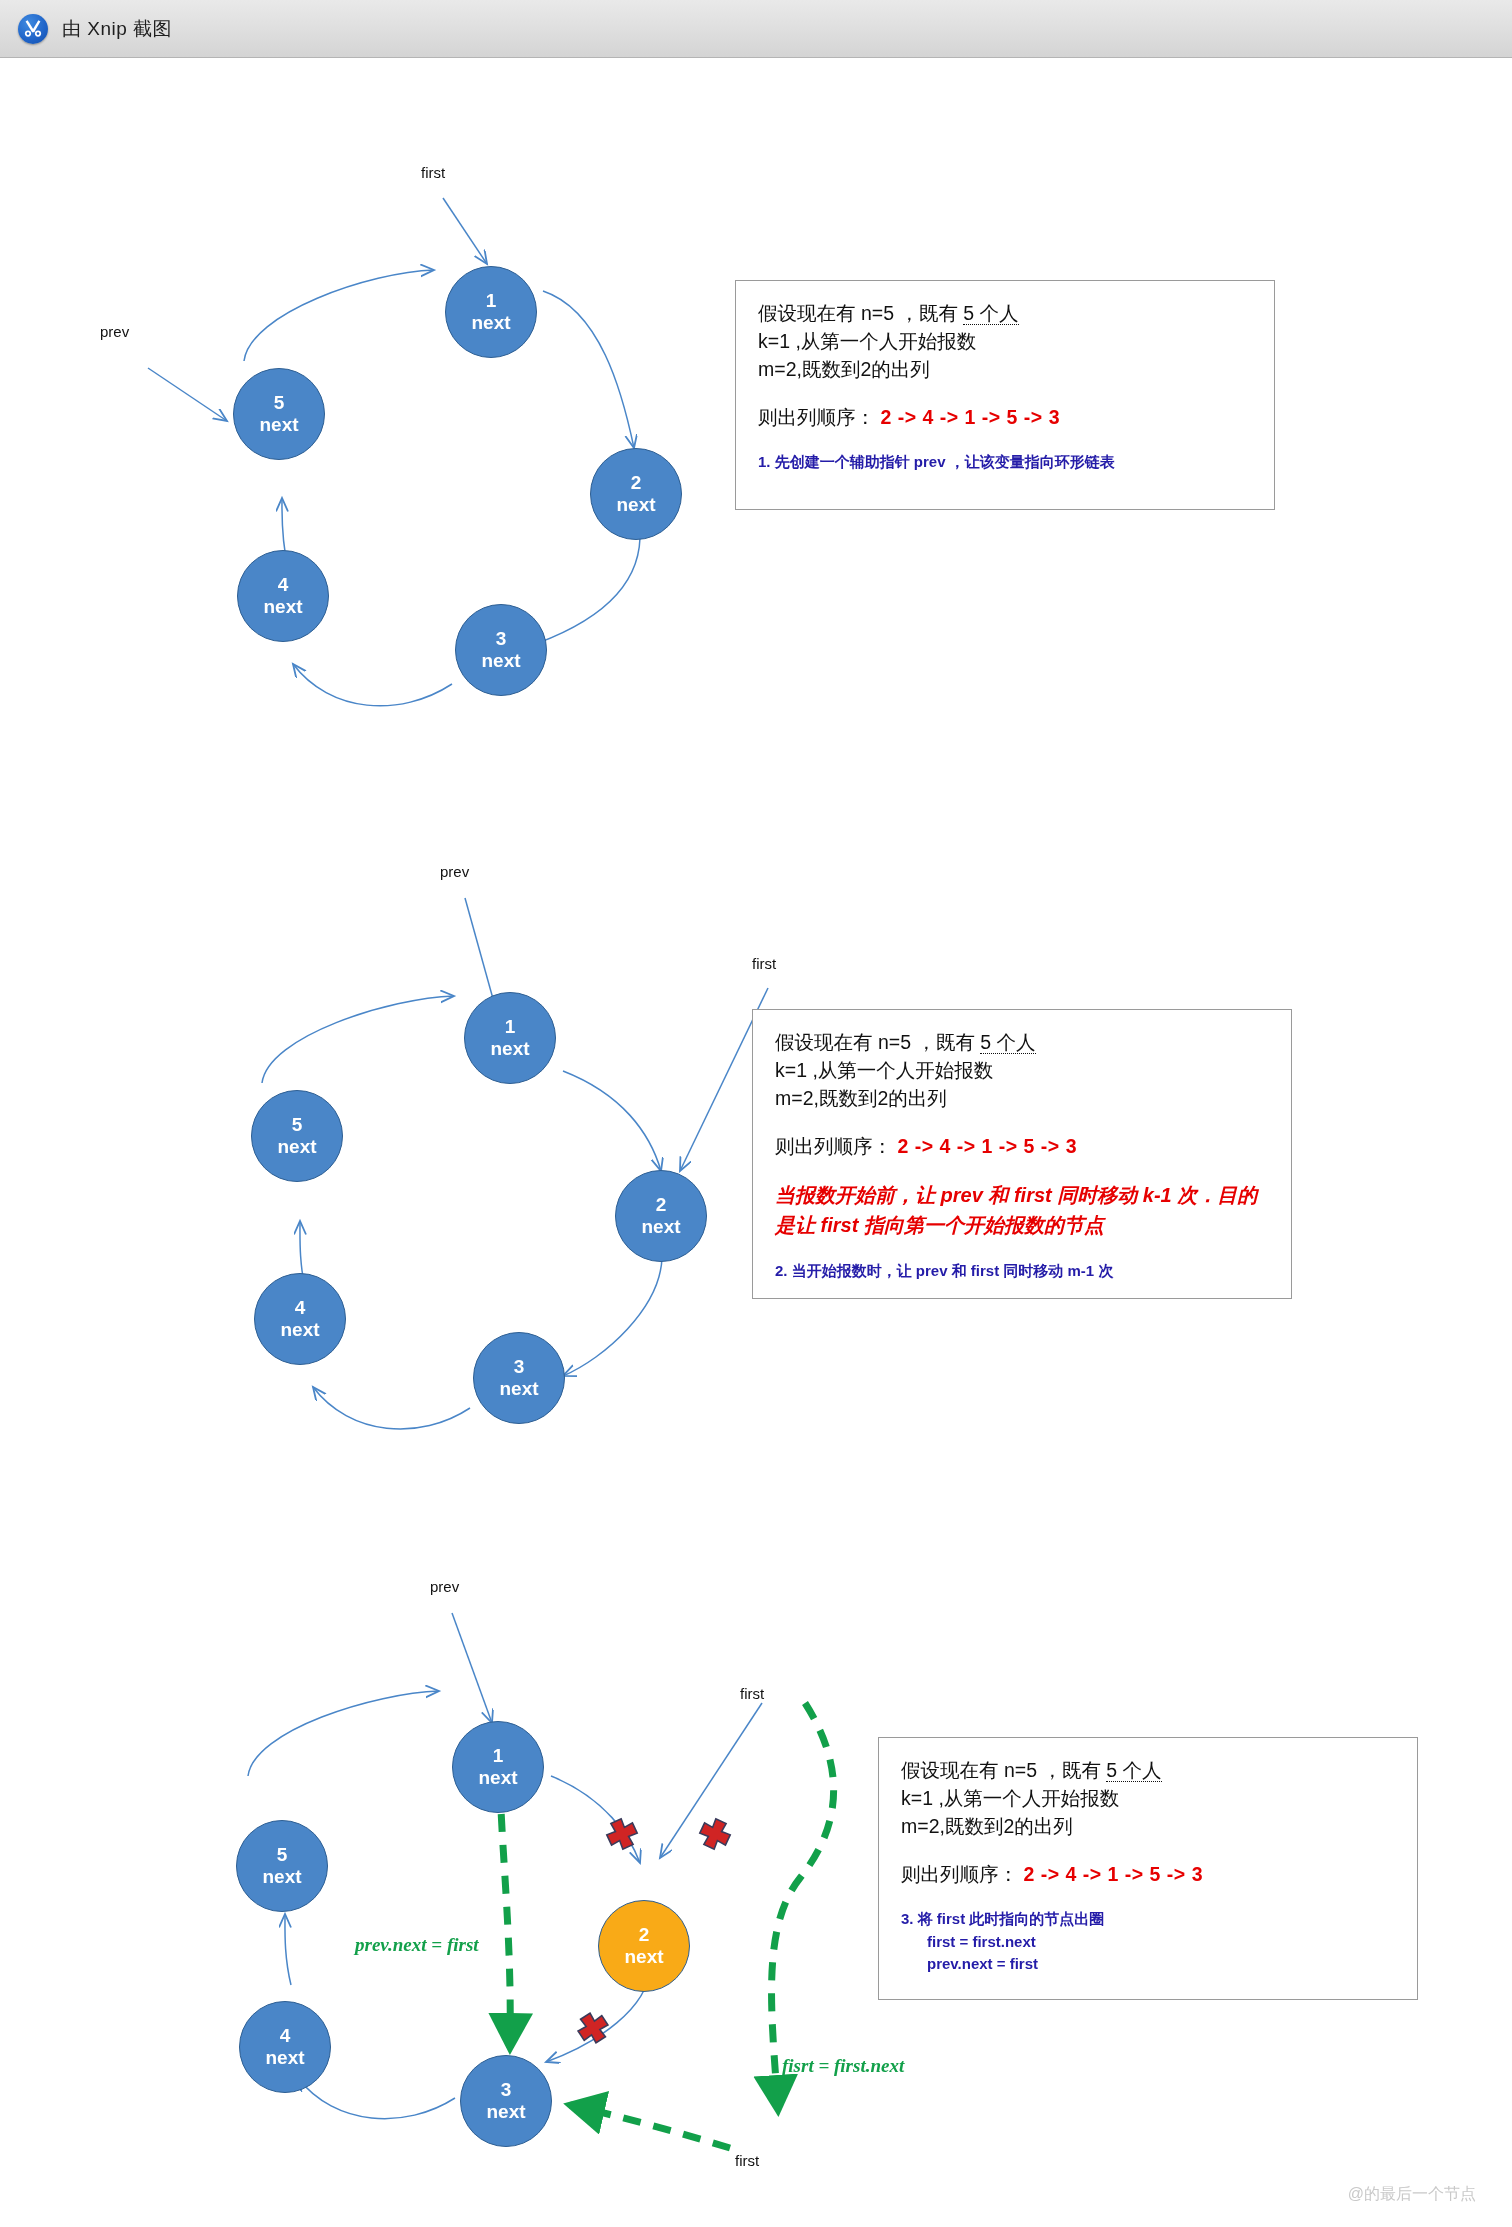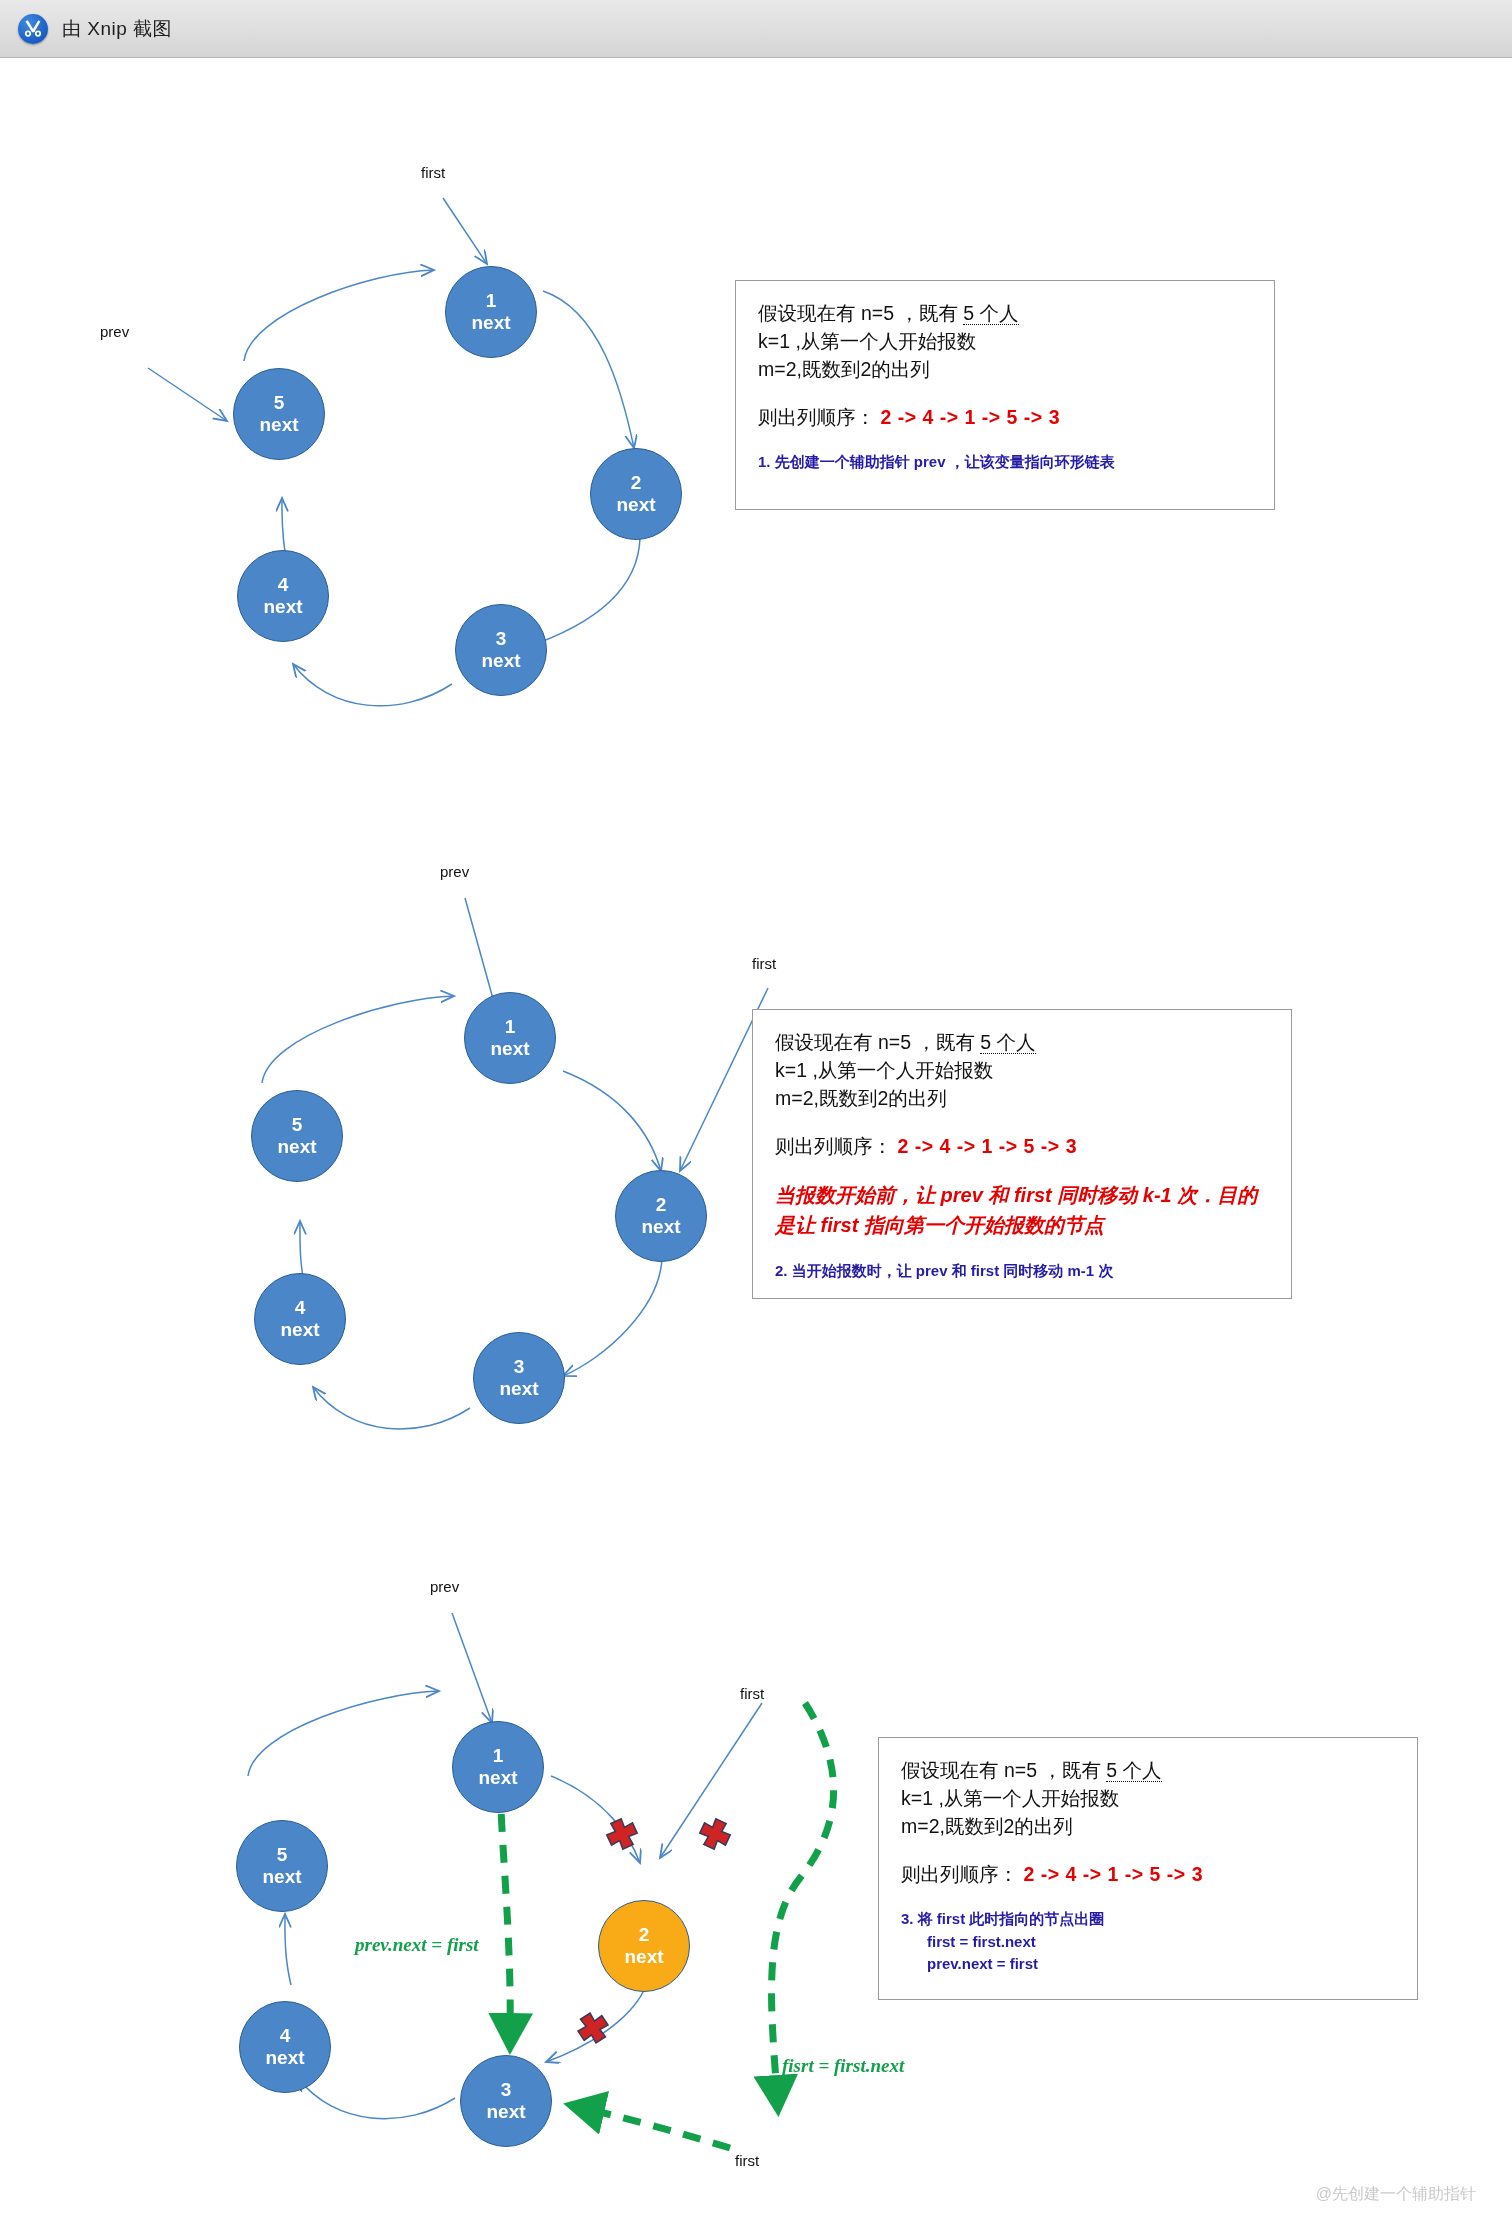--- a/index.html
+++ b/index.html
@@ -273,14 +273,14 @@
     <div class="ln">
       <span>则出列顺序：</span>
       <span class="seq">2 -&gt; 4 -&gt; 1 -&gt; 5 -&gt; 3</span>
     </div>
     <div class="gap"></div>
     <div class="blue">3. 将 first 此时指向的节点出圈</div>
     <div class="blue indent">first = first.next</div>
     <div class="blue indent">prev.next = first</div>
   </div>
 
-  <div id="watermark">@先创建一个辅助指针</div>
+  <div id="watermark">@的最后一个节点</div>
 </div>
 
 </body></html>

